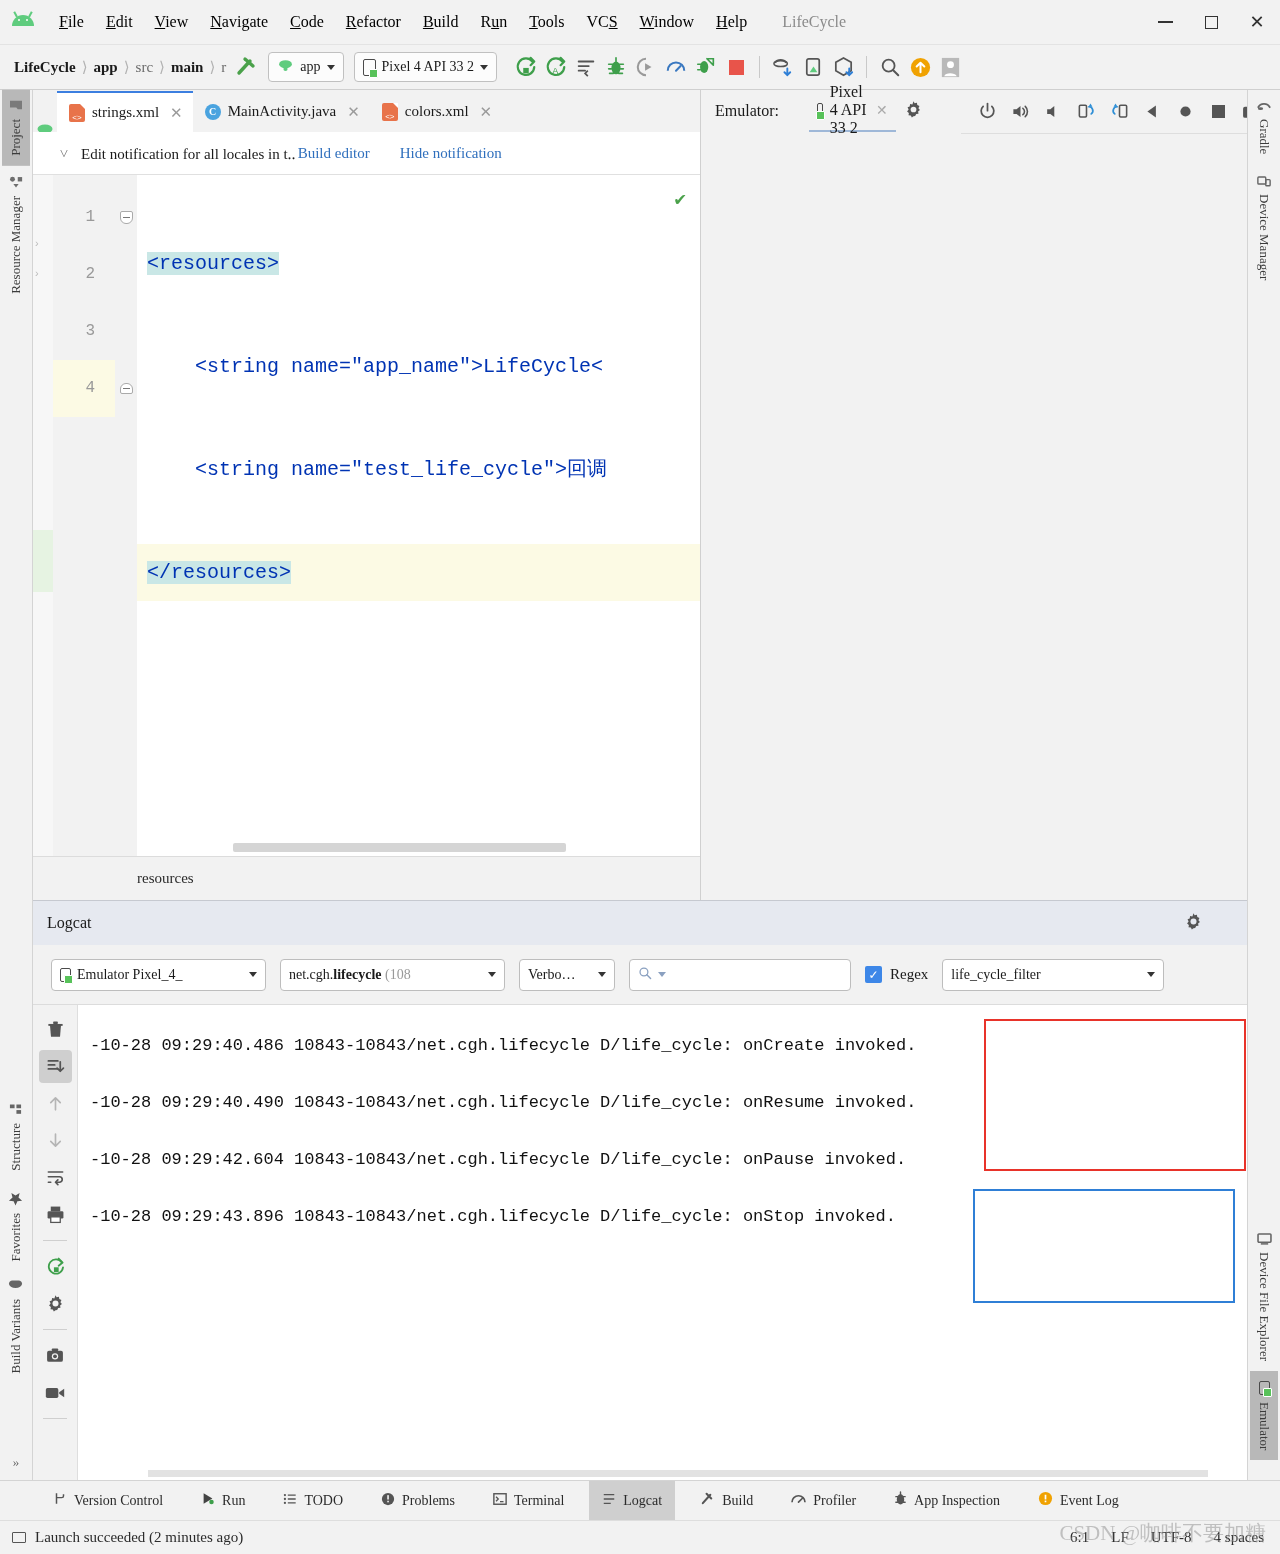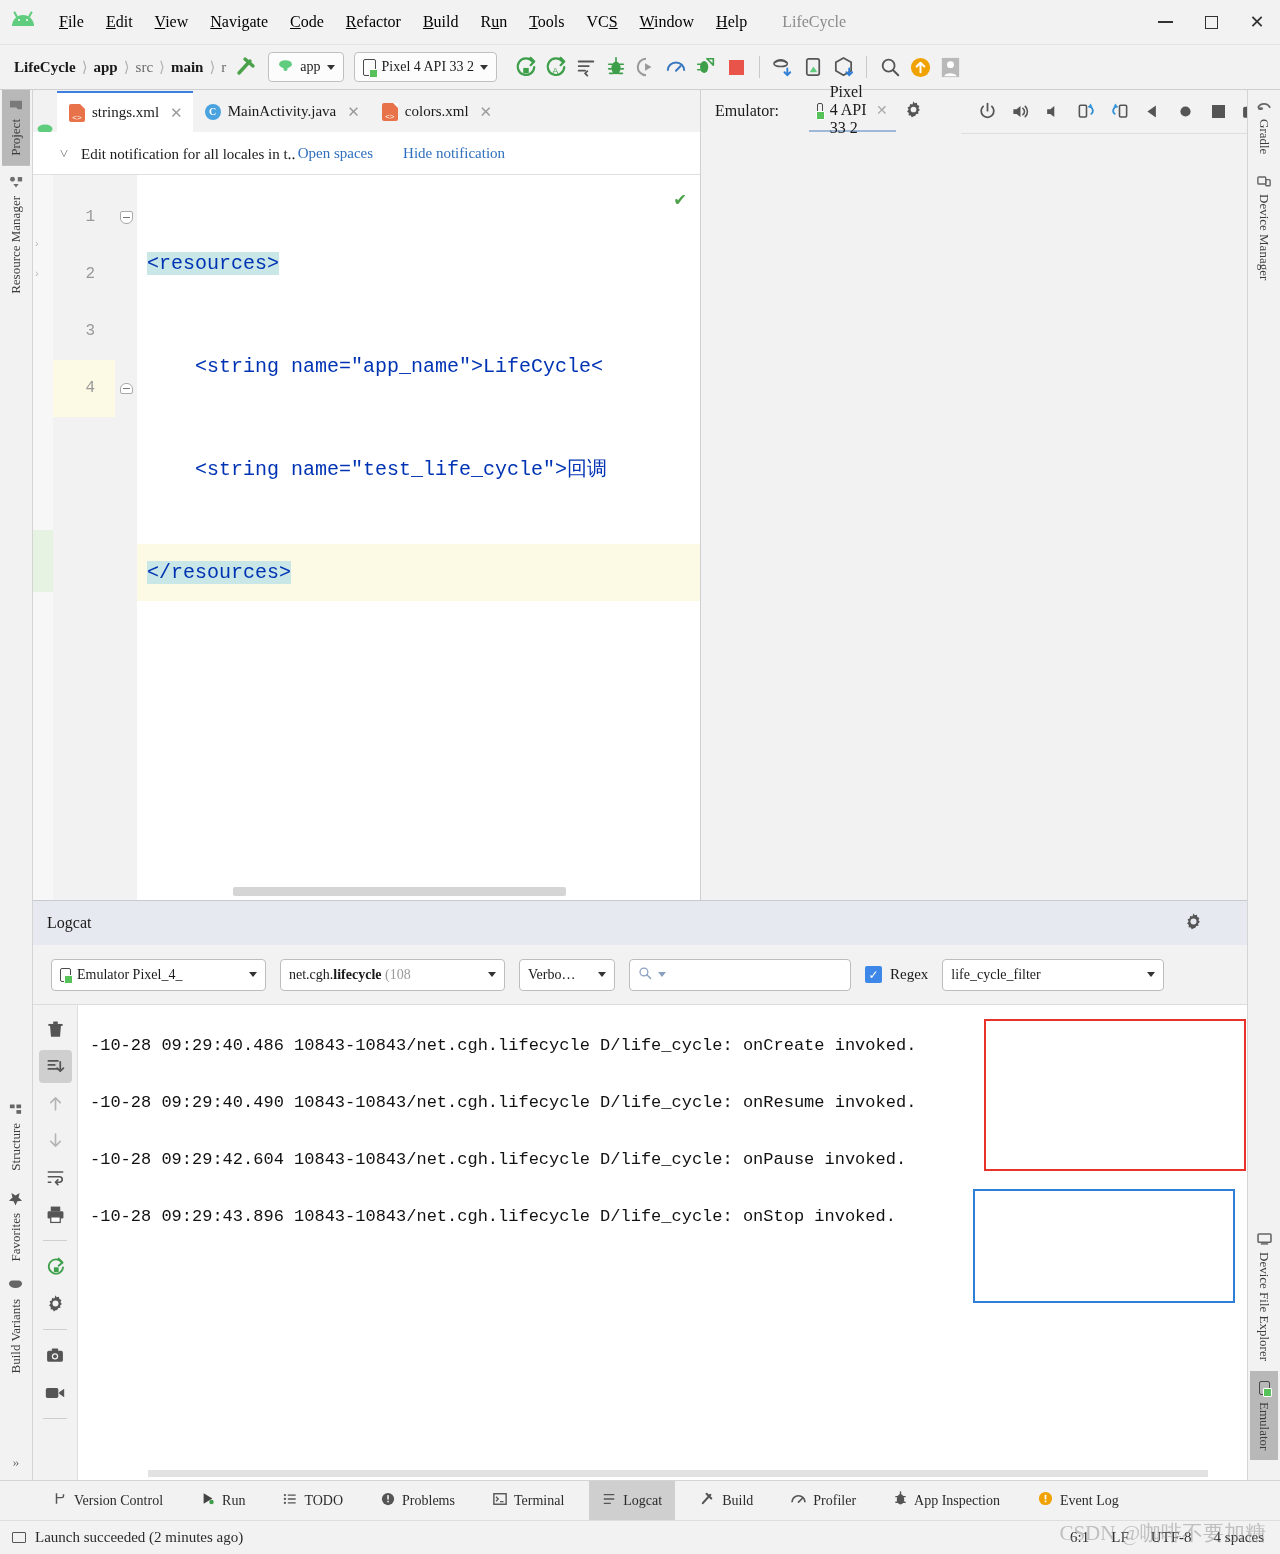--- a/index.html
+++ b/index.html
@@ -503,21 +503,21 @@
             <div class="etab">
               <span class="xml-ico">&lt;&gt;</span>
               <span>colors.xml</span>
               <span class="x">✕</span>
             </div>
           </div>
 
           <div class="notif-bar">
             <span style="width:34px;display:flex;align-items:center;justify-content:center;color:#777;font-size:15px;">˅</span>
             <span>Edit notification for all locales in t‥</span>
-            <span class="link" style="margin-left:2px;">Open spaces</span>
+            <span class="link" style="margin-left:2px;">Build editor</span>
             <span class="link" style="margin-left:30px;">Hide notification</span>
           </div>
 
           <div class="edit-area">
             <div class="fold-rail">
               <div style="position:absolute;left:2px;top:62px;color:#bbb;font-size:11px;">›</div>
               <div style="position:absolute;left:2px;top:92px;color:#bbb;font-size:11px;">›</div>
               <div style="position:absolute;left:0px;top:355px;width:20px;height:62px;background:#e6f3e2;"></div>
             </div>
 
@@ -542,20 +542,23 @@
             <div class="code">
               <div class="cline"><span class="tagc hl">&lt;resources&gt;</span></div>
               <div class="cline"><span class="tagc">    &lt;string name="app_name"&gt;LifeCycle&lt;</span></div>
               <div class="cline"><span class="tagc">    &lt;string name="test_life_cycle"&gt;回调</span></div>
               <div class="cline cur"><span class="tagc hl">&lt;/resources&gt;</span></div>
               <div class="check">✔</div>
               <div class="edit-scrollbar-h"></div>
             </div>
           </div>
 
+          <div class="breadcrumb-bar">
+            <span>resources</span>
+          </div>
         </div>
 
         <div class="emu-col">
           <div class="emu-head">
             <span class="lbl">Emulator:</span>
             <div class="emu-tab">
               <span class="dev-glyph" style="width:12px;height:15px;"></span>
               <span>Pixel 4 API 33 2</span>
               <span style="color:#aaa;font-size:14px;">✕</span>
             </div>

